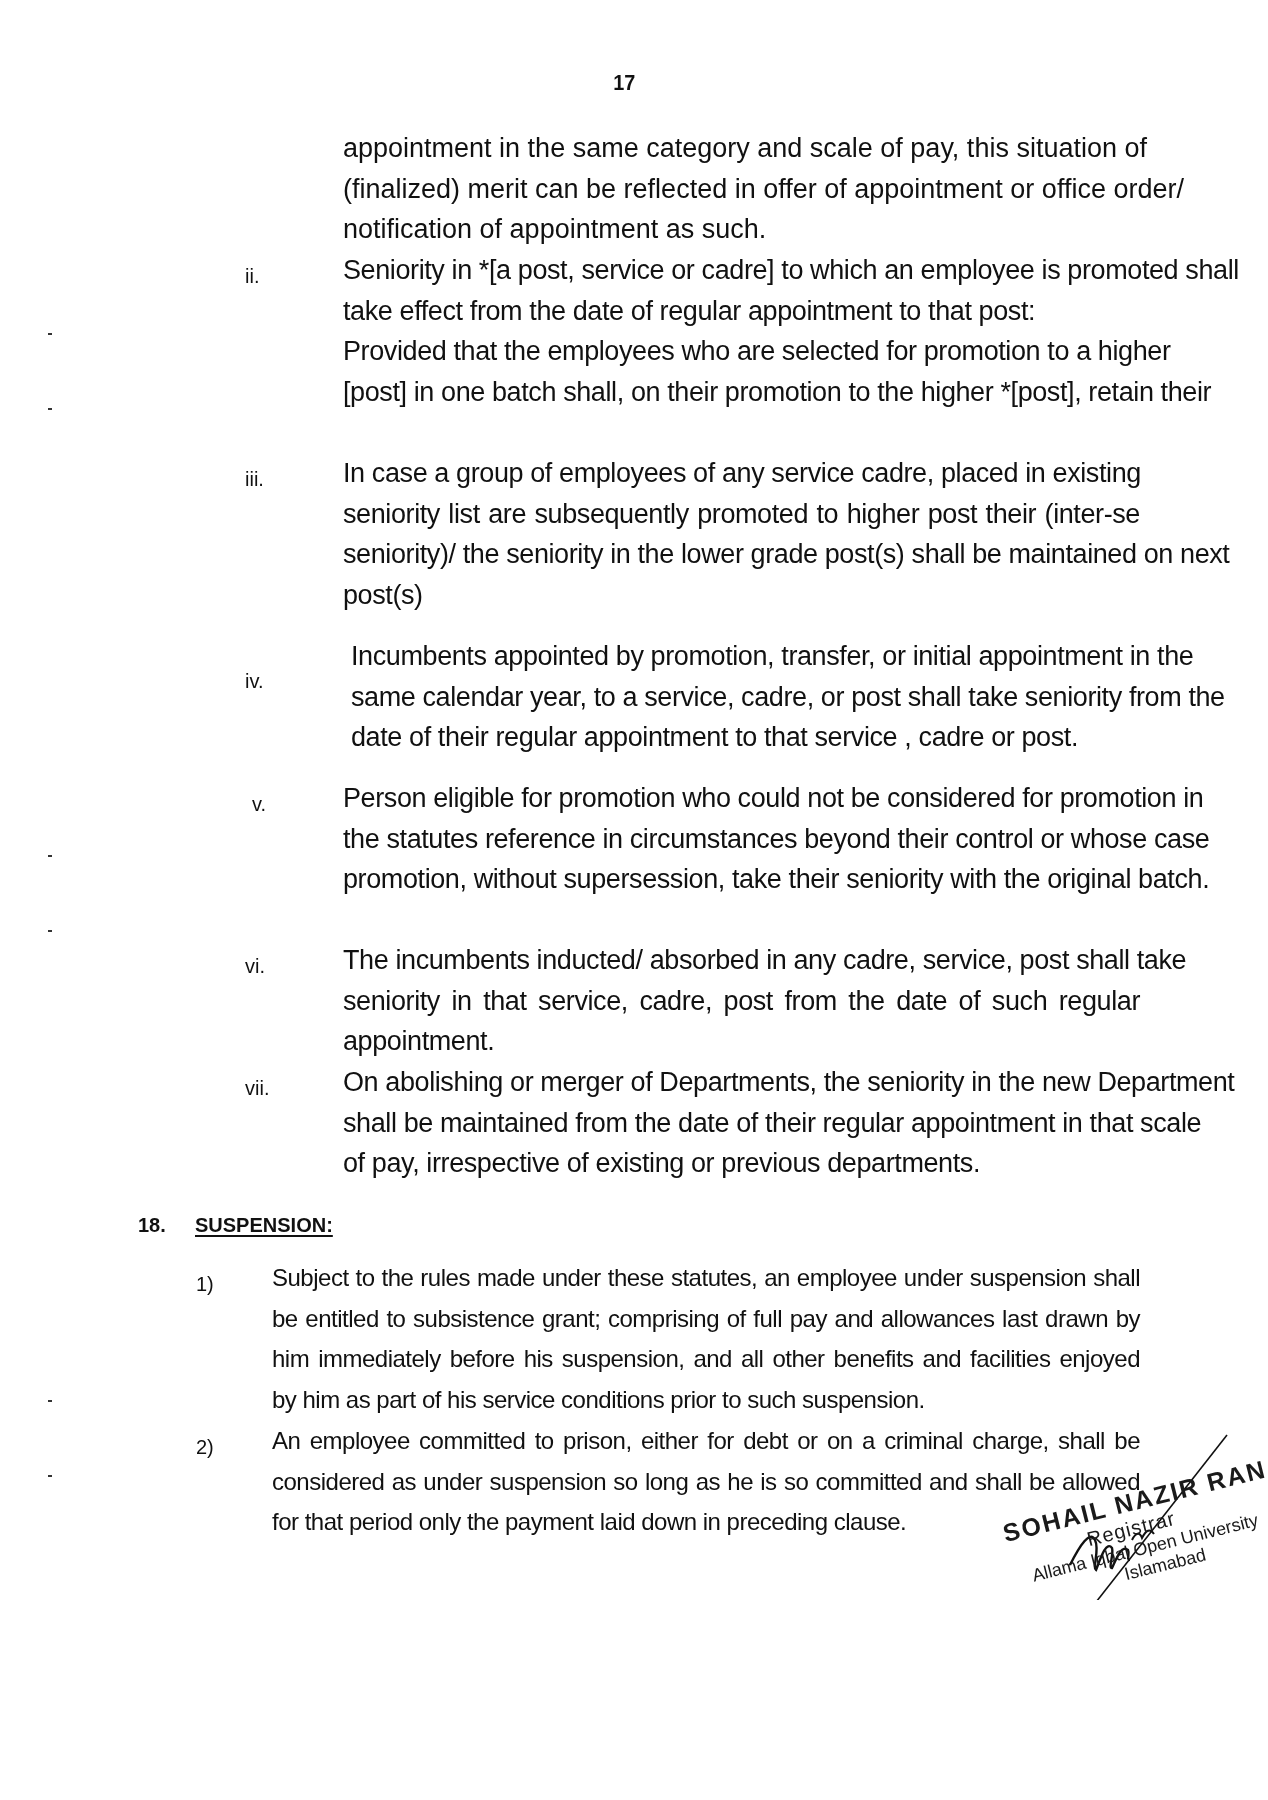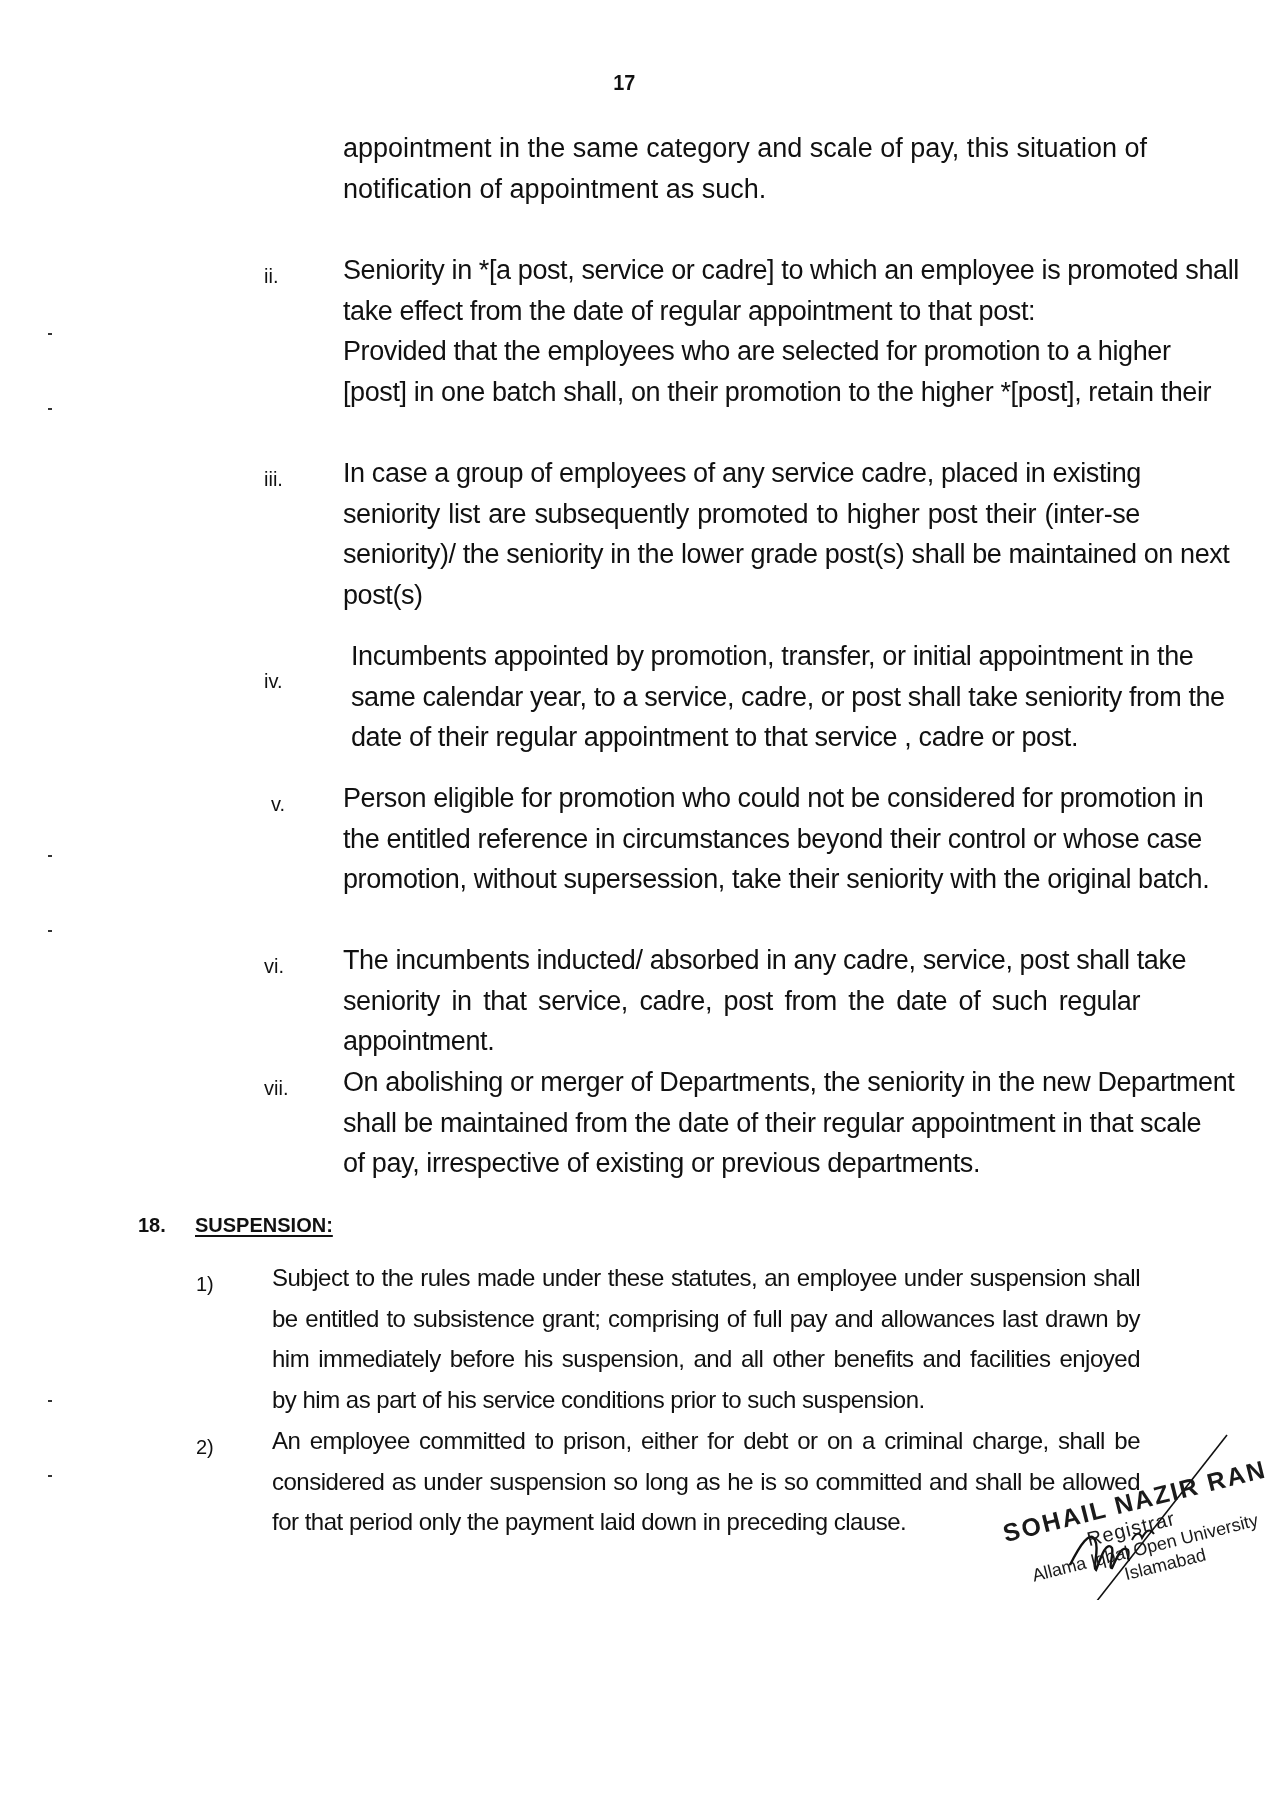--- a/index.html
+++ b/index.html
@@ -1,20 +1,20 @@
 <!DOCTYPE html>
 <html><head>
   <meta charset="utf-8">
   <style>
     html, body { margin: 0; padding: 0; background: #ffffff; }
     body { width: 1268px; height: 1800px; position: relative; overflow: hidden;
            font-family: "Liberation Sans", sans-serif; color: #111; }
     .page-num { position: absolute; left: 612px; top: 70px; font-size: 22px; font-weight: bold;
                 transform: scaleX(0.9); }
-    .num { position: absolute; font-size: 20px; left: 245px; margin-left: 19px; }
+    .num { position: absolute; font-size: 20px; left: 245px; }
     .block { position: absolute; left: 343px; width: 797px; font-size: 27px; line-height: 40.5px;
              text-align: justify; transform-origin: left top; }
     .block .l { display: block; text-align: justify; text-align-last: justify; white-space: nowrap; }
     .block .last { text-align-last: left; }
     .cond { letter-spacing: -0.4px; }
     .sec-num { position: absolute; left: 138px; top: 1214px; font-size: 20px; font-weight: bold; }
     .sec-title { position: absolute; left: 195px; top: 1214px; font-size: 20px; font-weight: bold;
                  text-decoration: underline; text-underline-offset: 3px; }
     .subnum { position: absolute; left: 196px; font-size: 20px; }
     .subblock { position: absolute; left: 272px; width: 868px; font-size: 24px; line-height: 40.5px; }
@@ -29,20 +29,21 @@
     .stamp .city { font-size: 18px; margin-left: 108px; white-space: nowrap; }
     svg.sig { position: absolute; left: 1000px; top: 1400px; }
   </style>
 </head>
 <body>
 
 <div class="page-num">17</div>
 
 <div class="block" style="top:128px;">
   <span class="l">appointment in the same category and scale of pay, this situation of</span>
+  <span class="l">(finalized) merit can be reflected in offer of appointment or office order/</span>
   <span class="l last">notification of appointment as such.</span>
 </div>
 
 <div class="num" style="top:265px;">ii.</div>
 <div class="block cond" style="top:250px;">
   <span class="l">Seniority in *[a post, service or cadre] to which an employee is promoted shall</span>
   <span class="l last">take effect from the date of regular appointment to that post:</span>
   <span class="l">Provided that the employees who are selected for promotion to a higher</span>
   <span class="l">[post] in one batch shall, on their promotion to the higher *[post], retain their</span>
 </div>
@@ -58,21 +59,21 @@
 <div class="num" style="top:670px;">iv.</div>
 <div class="block cond" style="top:636px;margin-left:8px;">
   <span class="l">Incumbents appointed by promotion, transfer, or initial appointment in the</span>
   <span class="l">same calendar year, to a service, cadre, or post shall take seniority from the</span>
   <span class="l last">date of their regular appointment to that service , cadre or post.</span>
 </div>
 
 <div class="num" style="top:793px; left:252px;">v.</div>
 <div class="block cond" style="top:778px;">
   <span class="l">Person eligible for promotion who could not be considered for promotion in</span>
-  <span class="l">the entitled reference in circumstances beyond their control or whose case</span>
+  <span class="l">the statutes reference in circumstances beyond their control or whose case</span>
   <span class="l last">promotion, without supersession, take their seniority with the original batch.</span>
 </div>
 
 <div class="num" style="top:955px;">vi.</div>
 <div class="block cond" style="top:940px;">
   <span class="l">The incumbents inducted/ absorbed in any cadre, service, post shall take</span>
   <span class="l">seniority in that service, cadre, post from the date of such regular</span>
   <span class="l last">appointment.</span>
 </div>
 

